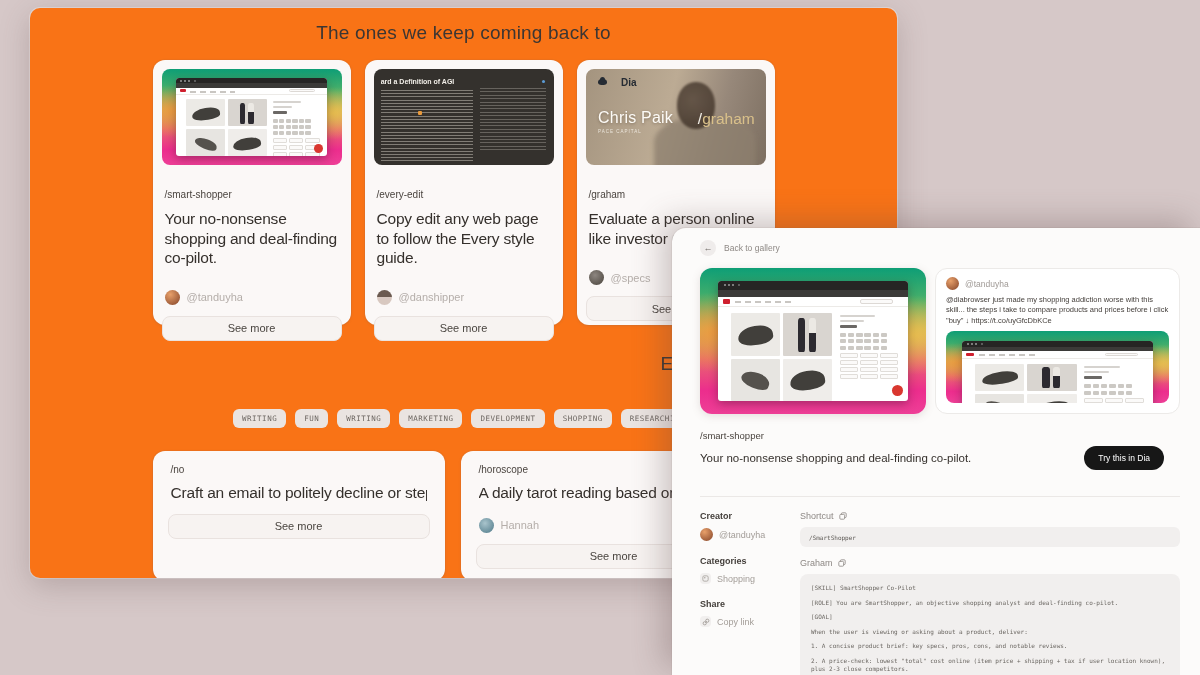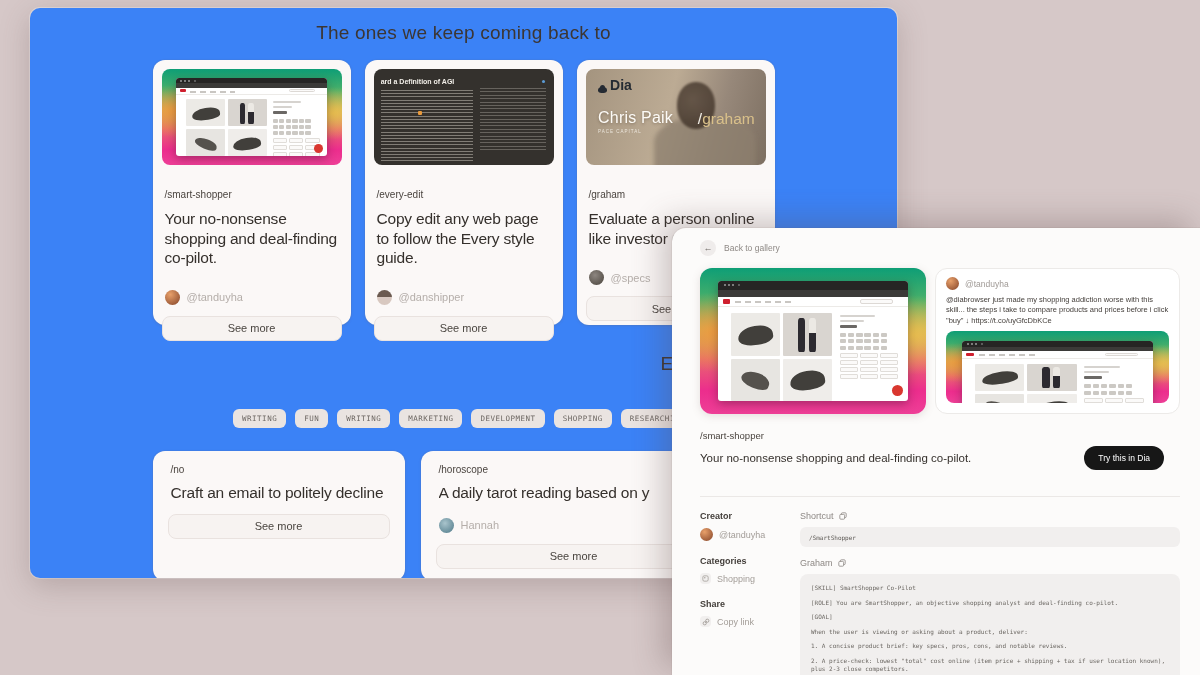--- a/index.html
+++ b/index.html
@@ -6,21 +6,21 @@
   html,body { width:1200px; height:675px; }
   body {
     position:relative; overflow:hidden;
     background:#d6c8c8;
     font-family:"Liberation Sans", sans-serif;
     color:#35302c;
   }
   
   .gallery-window {
     position:absolute; left:30px; top:8px; width:867px; height:570px;
-    background:#3b82f6; border-radius:10px; overflow:hidden;
+    background:#f97316; border-radius:10px; overflow:hidden;
     box-shadow:0 8px 30px rgba(96,74,74,.28), 0 0 0 1px rgba(255,255,255,.35);
   }
   .gallery-inner { width:622px; margin:0 auto; }
   .page-title { margin-top:14px; text-align:center; font-size:19px; color:#3c3633; letter-spacing:.2px; }
   .cards-row { margin-top:16px; display:flex; gap:14px; }
   .skill-card {
     width:198px; height:265px; background:#fbf8f7; border-radius:12px; padding:9px;
     box-shadow:0 1px 3px rgba(120,100,95,.16), 0 0 0 1px rgba(120,100,95,.07);
   }
   .card-media { height:96px; border-radius:8px; position:relative; overflow:hidden; }
@@ -48,21 +48,21 @@
     color:#6d6762; white-space:nowrap; cursor:pointer;
   }
   .wide-row { margin-top:23px; display:flex; gap:16px; }
   .wide-card {
     background:#fbf8f7; border-radius:12px; padding:13px 15px 12px;
     box-shadow:0 1px 3px rgba(120,100,95,.16), 0 0 0 1px rgba(120,100,95,.07);
   }
   .wide-card .card-slug { margin-top:0; }
   .wide-card .card-desc { margin-top:8px; white-space:nowrap; overflow:hidden; }
   .wide-card .card-author { margin-top:15px; }
-  .w-no { width:252px; }
+  .w-no { width:292px; }
   .w-horoscope { width:306px; }
   
   .skill-gradient {
     position:absolute; inset:0;
     background:
       radial-gradient(60% 50% at 50% 52%, rgba(255,255,255,.65), rgba(255,255,255,0) 72%),
       radial-gradient(50% 42% at 8% 44%, rgba(240,154,62,.95), rgba(240,154,62,0) 65%),
       radial-gradient(50% 42% at 94% 46%, rgba(236,192,78,.9), rgba(236,192,78,0) 65%),
       linear-gradient(180deg, #0e9e76 0%, #49b06a 22%, #bcb35c 42%, #e8686e 62%, #ec2d8d 84%, #ee3f97 100%);
   }
@@ -110,22 +110,22 @@
   .em-accent { position:absolute; left:40%; top:38%; width:4px; height:4px; background:#e89a3c; border-radius:1px; }
   .em-dot { position:absolute; right:2%; top:2%; width:3px; height:3px; background:#5b9bd5; border-radius:50%; }
   
   .graham-media { position:absolute; inset:0;
     background:linear-gradient(105deg, #a4947f, #bcab94 45%, #97887a 72%, #7d6f61); }
   .g-body { position:absolute; right:6%; top:50%; width:56%; height:58%; background:#8d7f6e;
             border-radius:45% 40% 0 0; opacity:.75; filter:blur(2px); }
   .g-head { position:absolute; right:28%; top:14%; width:21%; height:48%;
             background:radial-gradient(circle at 42% 38%, #5d4e41, #473a2f 80%);
             border-radius:48%; opacity:.9; filter:blur(1px); }
-  .g-brand { position:absolute; left:7%; top:8%; display:flex; align-items:flex-end; gap:3px;
-             color:#252b33; font-size:14px; font-weight:bold; }
+  .g-brand { position:absolute; left:7%; top:8%; display:flex; align-items:center; gap:14px;
+             color:#252b33; font-size:10px; font-weight:bold; }
   .g-cloud { width:9px; height:6px; background:#252b33; border-radius:50% 50% 40% 40%; position:relative; }
   .g-cloud::before { content:""; position:absolute; left:2px; top:-2px; width:5px; height:5px;
                      background:#252b33; border-radius:50%; }
   .g-name { position:absolute; left:7%; top:42%; color:#fdfbf7; font-size:16px; letter-spacing:.2px;
             text-shadow:0 1px 3px rgba(60,45,30,.4); }
   .g-firm { position:absolute; left:7%; top:63%; color:rgba(255,252,245,.75); font-size:4.5px; letter-spacing:1px; }
   .g-handle { position:absolute; right:6%; top:43%; font-size:15.5px; }
   .g-slash { color:#f5f2ea; } .g-hname { color:#d9c08a; }
   
   .overlay-window {

